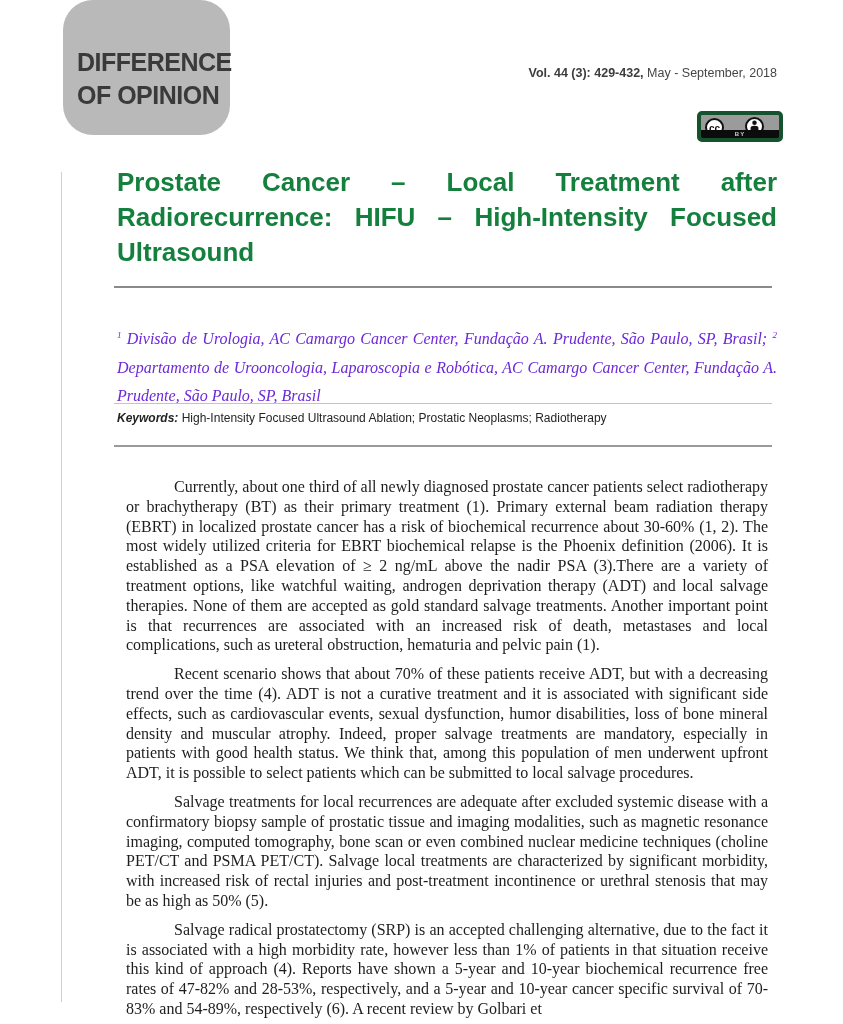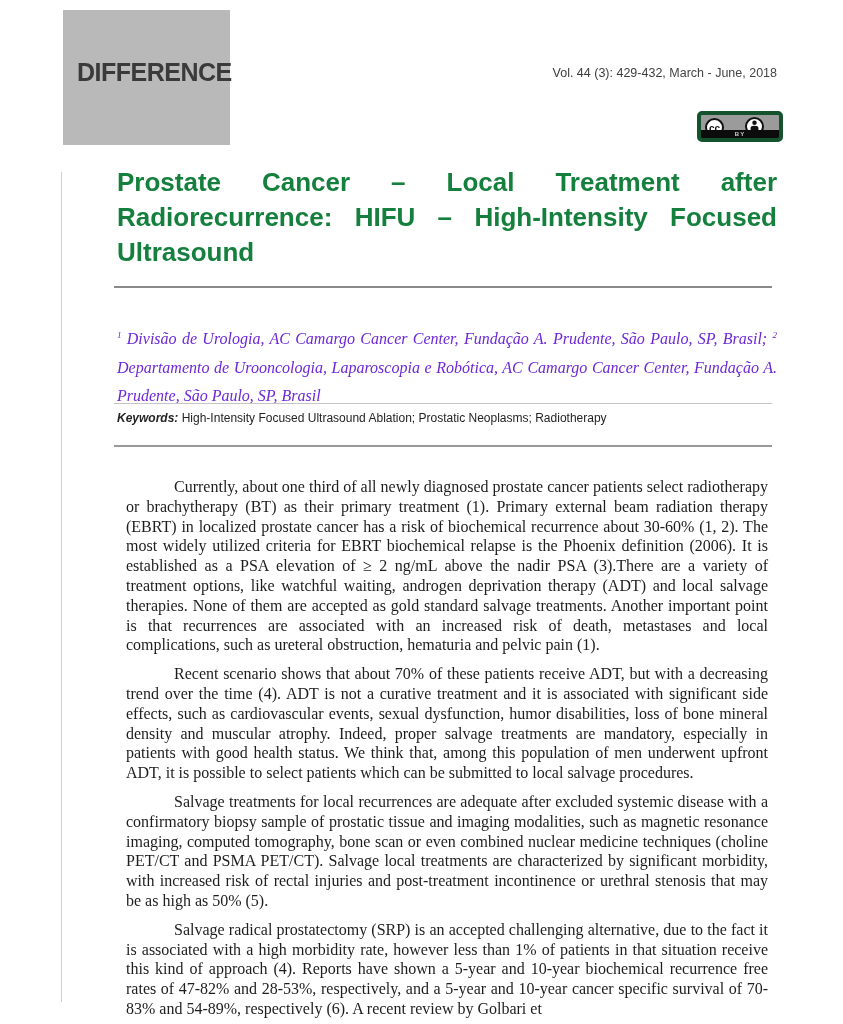--- a/index.html
+++ b/index.html
@@ -7,42 +7,43 @@
   body { font-family: "Liberation Sans", sans-serif; }
   .page {
     position: relative;
     width: 843px;
     height: 1024px;
     background: #ffffff;
     overflow: hidden;
   }
   .banner {
     position: absolute;
-    left: 63px; top: 10px;
+    left: 63px; top: 0;
     width: 167px; height: 135px;
     background: #b9b9b9;
     padding: 46px 0 0 14px;
+    border-radius: 30px;
   }
   .banner-line {
     font-family: "Liberation Sans", sans-serif;
     font-weight: bold;
     font-size: 25px;
     line-height: 33px;
     color: #3a3a3a;
     letter-spacing: -0.5px;
   }
   .journal-info {
     position: absolute;
     right: 66px; top: 62px;
     text-align: right;
     color: #454545;
     font-size: 12.5px;
     line-height: 22px;
   }
-  .vol-bold { font-weight: normal; color: #3d3d3d; }
+  .vol-bold { font-weight: bold; color: #3d3d3d; }
   .cc-badge {
     position: absolute;
     left: 697px; top: 111px;
     width: 86px; height: 31px;
     background: #9b9b9b;
     border: 4px solid #14532d;
     border-radius: 5px;
     overflow: hidden;
   }
   .cc-circle {
@@ -154,24 +155,25 @@
     margin: 9px;
   }
 </style>
 </head>
 <body>
 
 <div class="page">
 
   <div class="banner">
     <div class="banner-line">DIFFERENCE</div>
+    <div class="banner-line">OF OPINION</div>
   </div>
 
   <div class="journal-info">
-    <div><span class="vol-bold">Vol. 44 (3): 429-432,</span><span> March - June, 2018</span></div>
+    <div><span class="vol-bold">Vol. 44 (3): 429-432,</span><span> May - September, 2018</span></div>
   </div>
 
   <div class="cc-badge">
     <div class="cc-circle">cc</div>
     <div class="by-circle">
       <svg width="15" height="15" viewBox="0 0 16 16" style="margin-top:0px">
         <circle cx="8" cy="4" r="2.4" fill="#111111"></circle>
         <path d="M 3.8 15 L 3.8 9.5 Q 3.8 7.2 8 7.2 Q 12.2 7.2 12.2 9.5 L 12.2 15 Z" fill="#111111"></path>
       </svg>
     </div>

